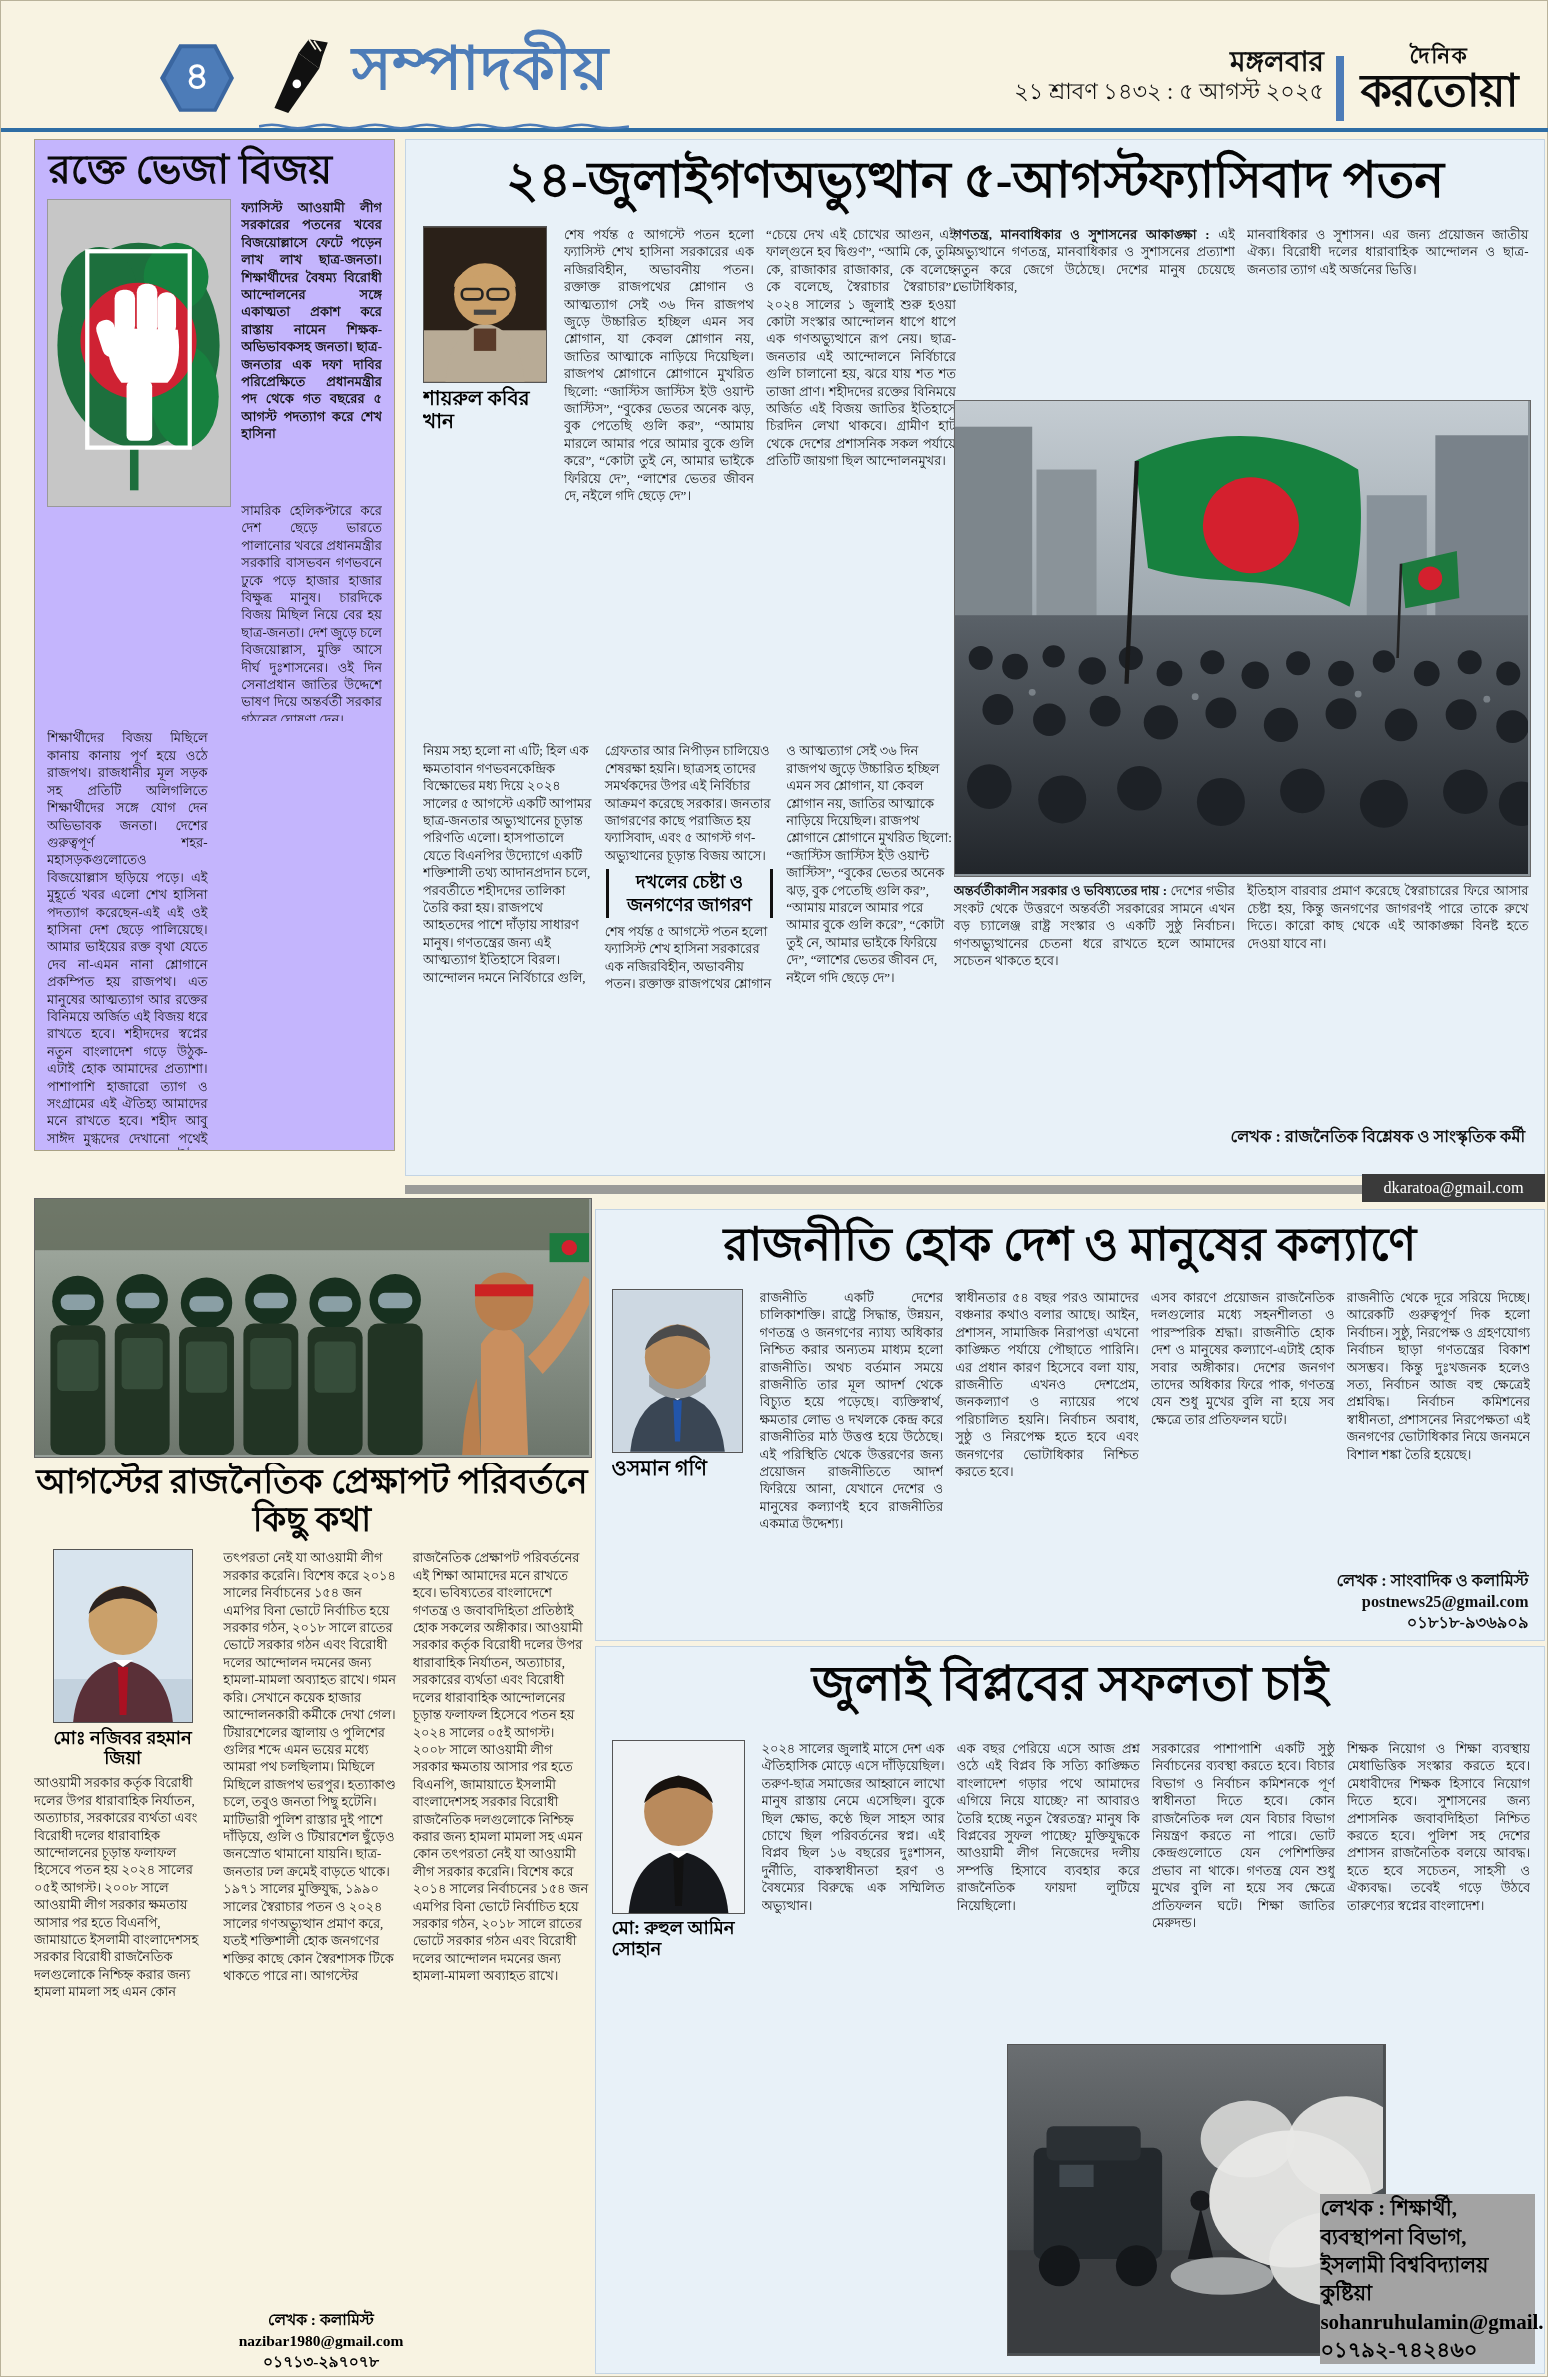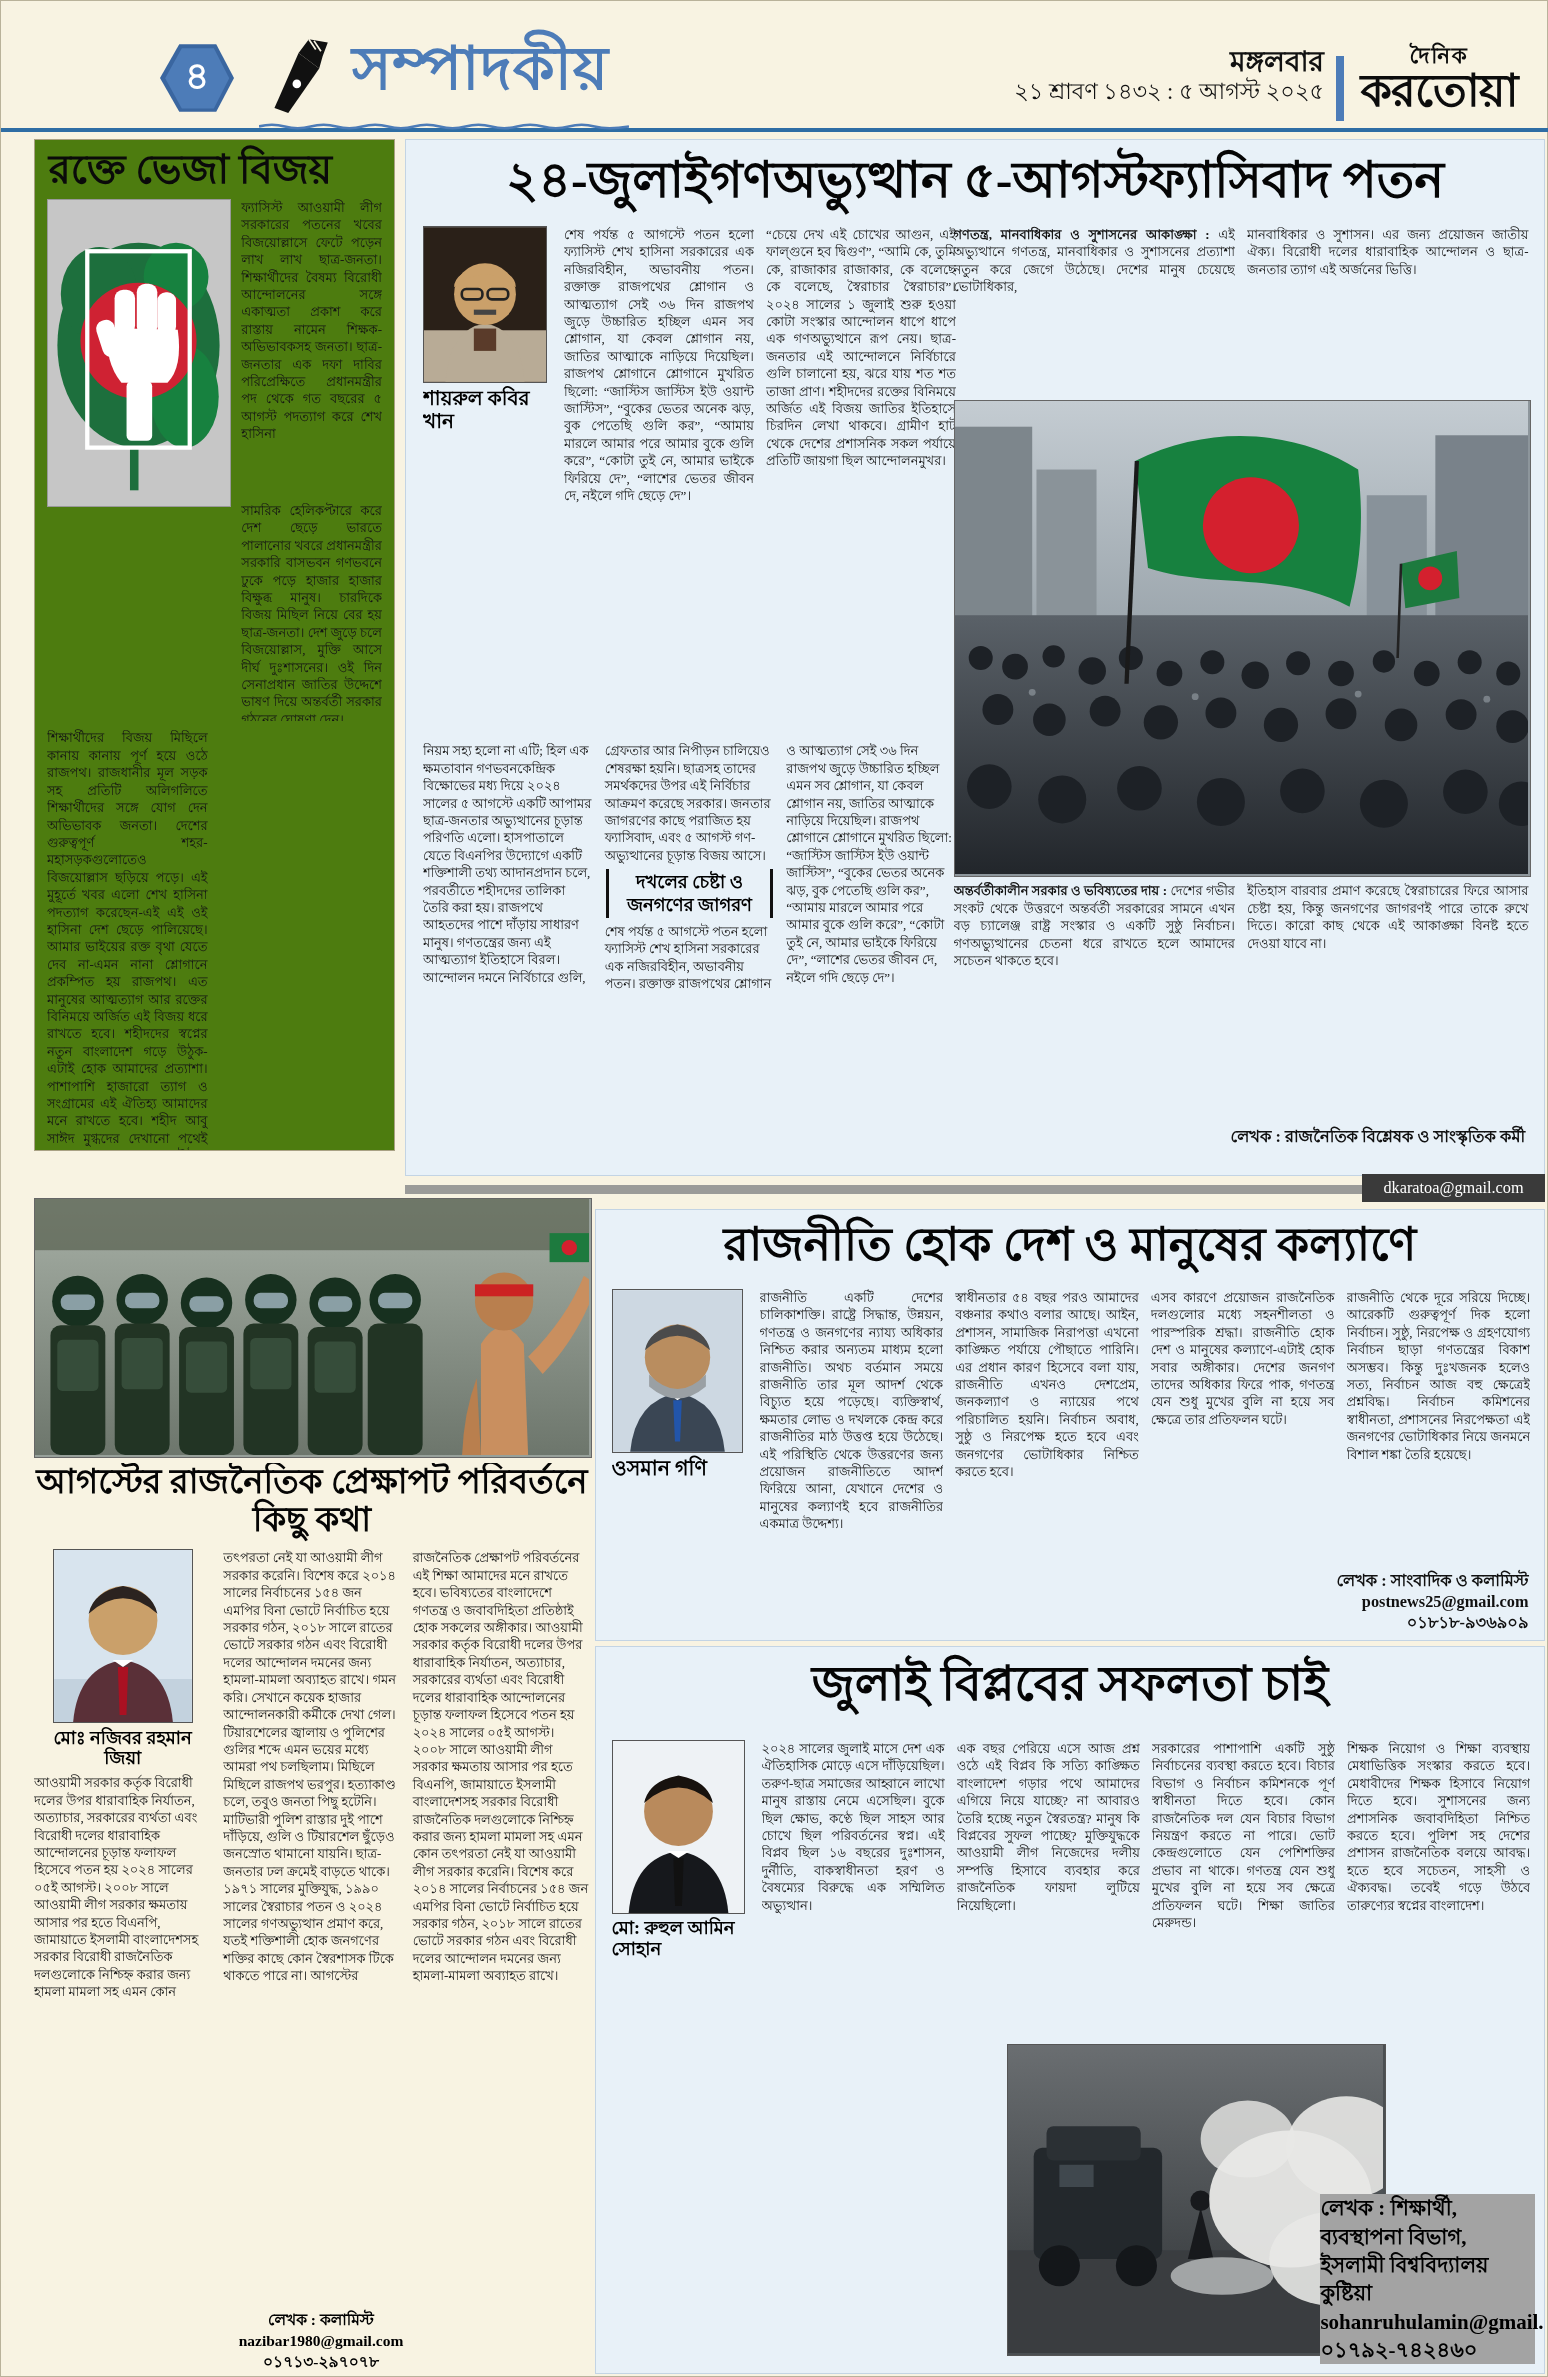--- a/index.html
+++ b/index.html
@@ -41,21 +41,21 @@
   
   .bt{font-size:13px;line-height:1.34;text-align:justify;color:#141414;margin:0;overflow:hidden;}
   .headline{font-weight:bold;color:#050505;text-align:center;line-height:1.12;}
   .authbox{text-align:left;}
   .authbox .ph{border:0.9px solid #555;display:block;}
   .authname{font-weight:bold;font-size:18px;margin-top:4.3px;line-height:1.15;}
   .credit{font-weight:bold;font-size:16.3px;color:#111;text-align:right;line-height:1.3;}
   
   .leftart{
     position:absolute;left:33px;top:138px;width:361px;height:1012px;
-    background:#4d7c0f;border:0.9px solid #a9a184;box-sizing:border-box;padding:8.6px 12px;overflow:hidden;
+    background:#c4b5fd;border:0.9px solid #a9a184;box-sizing:border-box;padding:8.6px 12px;overflow:hidden;
   }
   .leftart h1{font-size:40px;margin:1.7px 0 8.6px 1.7px;font-weight:bold;color:#0a0a0a;line-height:1;}
   .fistwrap{float:left;width:182px;height:306px;margin:0 10.3px 6.9px 0;background:#c6c6c6;border:0.9px solid #999;}
   .pullquote{
     clear:left;float:left;width:194px;margin:6.9px 12px 8.6px 0;
     font-size:22.4px;font-weight:bold;text-align:right;line-height:1.3;
     border-right:5.2px solid #101010;padding-right:10.3px;color:#0a0a0a;
   }
   .leftart .lower{clear:both;column-count:2;column-gap:13.8px;height:391px;margin-top:8.6px;}
   
@@ -165,21 +165,21 @@
         <g fill="#fff">
           <rect x="78" y="105" width="24" height="52" rx="10"></rect>
           <rect x="104" y="98" width="24" height="60" rx="10"></rect>
           <rect x="128" y="108" width="22" height="50" rx="10"></rect>
           <path d="M70,150 Q66,190 86,214 L140,214 Q158,196 152,152 L70,150 Z"></path>
           <rect x="60" y="140" width="22" height="44" rx="10" transform="rotate(-18 71 162)"></rect>
           <rect x="92" y="212" width="30" height="70" rx="6"></rect>
         </g>
       </svg>
     </div>
-    <p class="bt" style="height:303px;">ফ্যাসিস্ট আওয়ামী লীগ সরকারের পতনের খবের বিজয়োল্লাসে ফেটে পড়েন লাখ লাখ ছাত্র-জনতা। শিক্ষার্থীদের বৈষম্য বিরোধী আন্দোলনের সঙ্গে একাত্মতা প্রকাশ করে রাস্তায় নামেন শিক্ষক-অভিভাবকসহ জনতা। ছাত্র-জনতার এক দফা দাবির পরিপ্রেক্ষিতে প্রধানমন্ত্রীর পদ থেকে গত বছরের ৫ আগস্ট পদত্যাগ করে শেখ হাসিনা</p>
+    <p class="bt" style="height:303px;font-weight:bold;">ফ্যাসিস্ট আওয়ামী লীগ সরকারের পতনের খবের বিজয়োল্লাসে ফেটে পড়েন লাখ লাখ ছাত্র-জনতা। শিক্ষার্থীদের বৈষম্য বিরোধী আন্দোলনের সঙ্গে একাত্মতা প্রকাশ করে রাস্তায় নামেন শিক্ষক-অভিভাবকসহ জনতা। ছাত্র-জনতার এক দফা দাবির পরিপ্রেক্ষিতে প্রধানমন্ত্রীর পদ থেকে গত বছরের ৫ আগস্ট পদত্যাগ করে শেখ হাসিনা</p>
     <p class="bt" style="height:219px;">সামরিক হেলিকপ্টারে করে দেশ ছেড়ে ভারতে পালানোর খবরে প্রধানমন্ত্রীর সরকারি বাসভবন গণভবনে ঢুকে পড়ে হাজার হাজার বিক্ষুব্ধ মানুষ। চারদিকে বিজয় মিছিল নিয়ে বের হয় ছাত্র-জনতা। দেশ জুড়ে চলে বিজয়োল্লাস, মুক্তি আসে দীর্ঘ দুঃশাসনের। ওই দিন সেনাপ্রধান জাতির উদ্দেশে ভাষণ দিয়ে অন্তর্বর্তী সরকার গঠনের ঘোষণা দেন।</p>
     <div class="lower">
       <p class="bt">শিক্ষার্থীদের বিজয় মিছিলে কানায় কানায় পূর্ণ হয়ে ওঠে রাজপথ। রাজধানীর মূল সড়ক সহ প্রতিটি অলিগলিতে শিক্ষার্থীদের সঙ্গে যোগ দেন অভিভাবক জনতা। দেশের গুরুত্বপূর্ণ শহর-মহাসড়কগুলোতেও বিজয়োল্লাস ছড়িয়ে পড়ে। এই মুহূর্তে খবর এলো শেখ হাসিনা পদত্যাগ করেছেন-এই এই ওই হাসিনা দেশ ছেড়ে পালিয়েছে। আমার ভাইয়ের রক্ত বৃথা যেতে দেব না-এমন নানা শ্লোগানে প্রকম্পিত হয় রাজপথ। এত মানুষের আত্মত্যাগ আর রক্তের বিনিময়ে অর্জিত এই বিজয় ধরে রাখতে হবে। শহীদদের স্বপ্নের নতুন বাংলাদেশ গড়ে উঠুক-এটাই হোক আমাদের প্রত্যাশা। পাশাপাশি হাজারো ত্যাগ ও সংগ্রামের এই ঐতিহ্য আমাদের মনে রাখতে হবে। শহীদ আবু সাঈদ মুগ্ধদের দেখানো পথেই নতুন বাংলাদেশ গড়ে উঠুক। রক্তে ভেজা এই বিজয় যেন কোনোভাবেই বৃথা না যায়।</p>
     </div>
   </div>
 
   <div class="mainart">
     <div class="headline">২৪-জুলাইগণঅভ্যুত্থান ৫-আগস্টফ্যাসিবাদ পতন</div>
     <div class="mainbody">
       <div class="mzleft">

